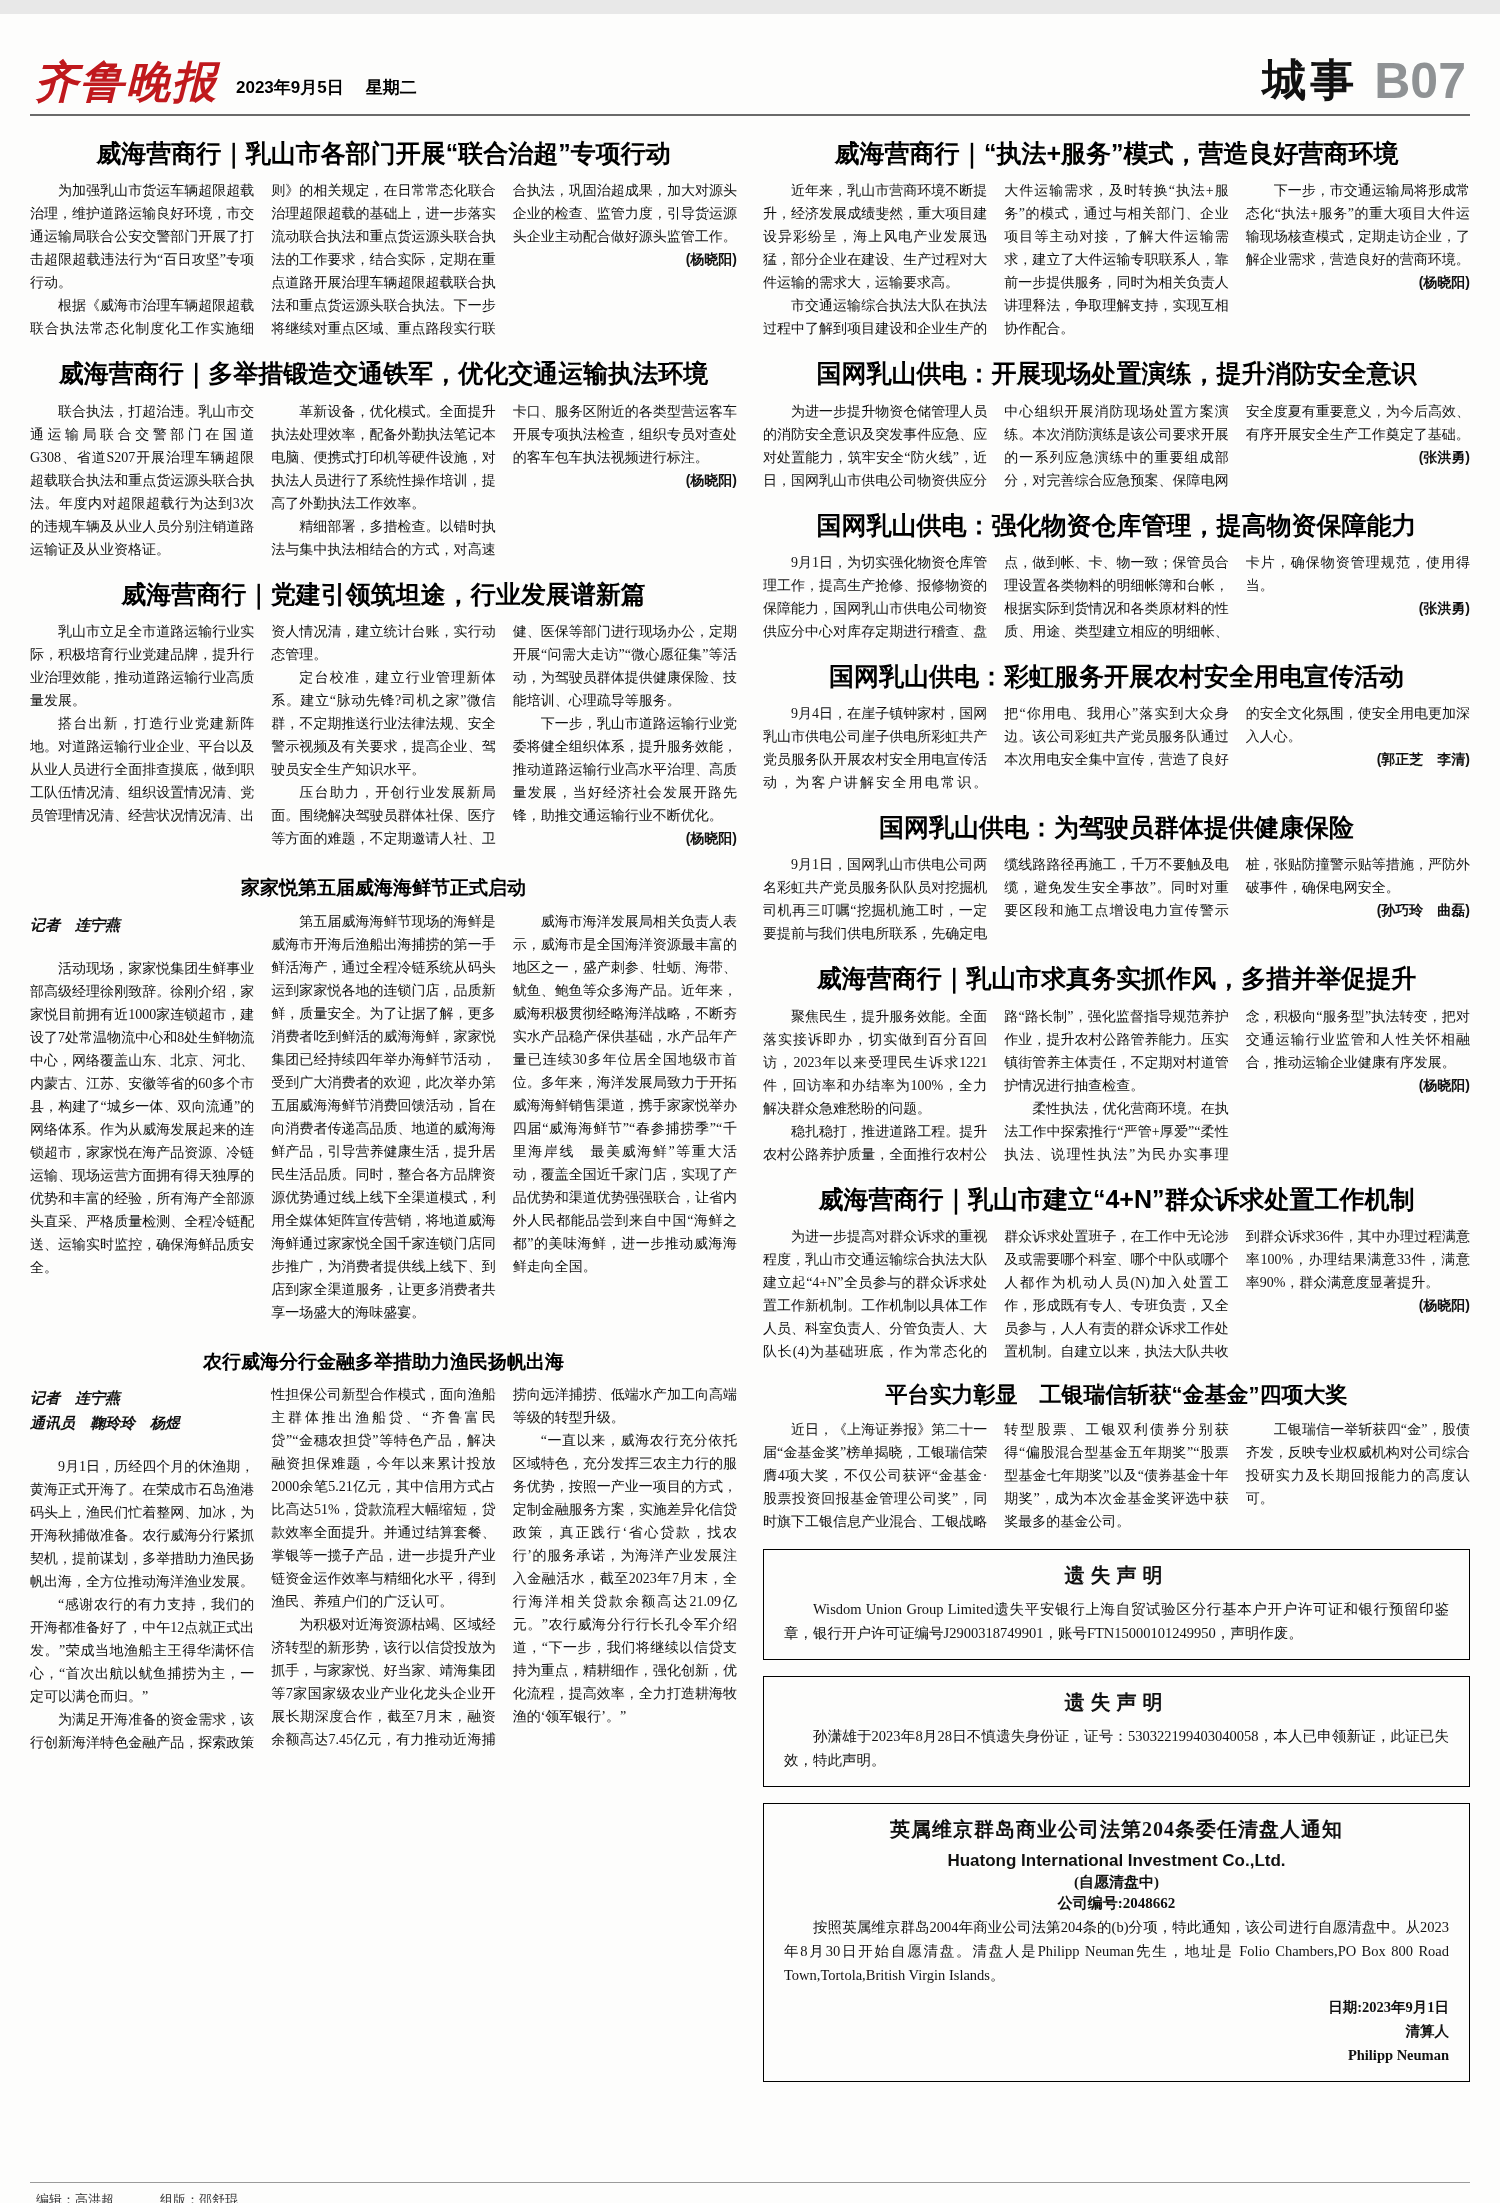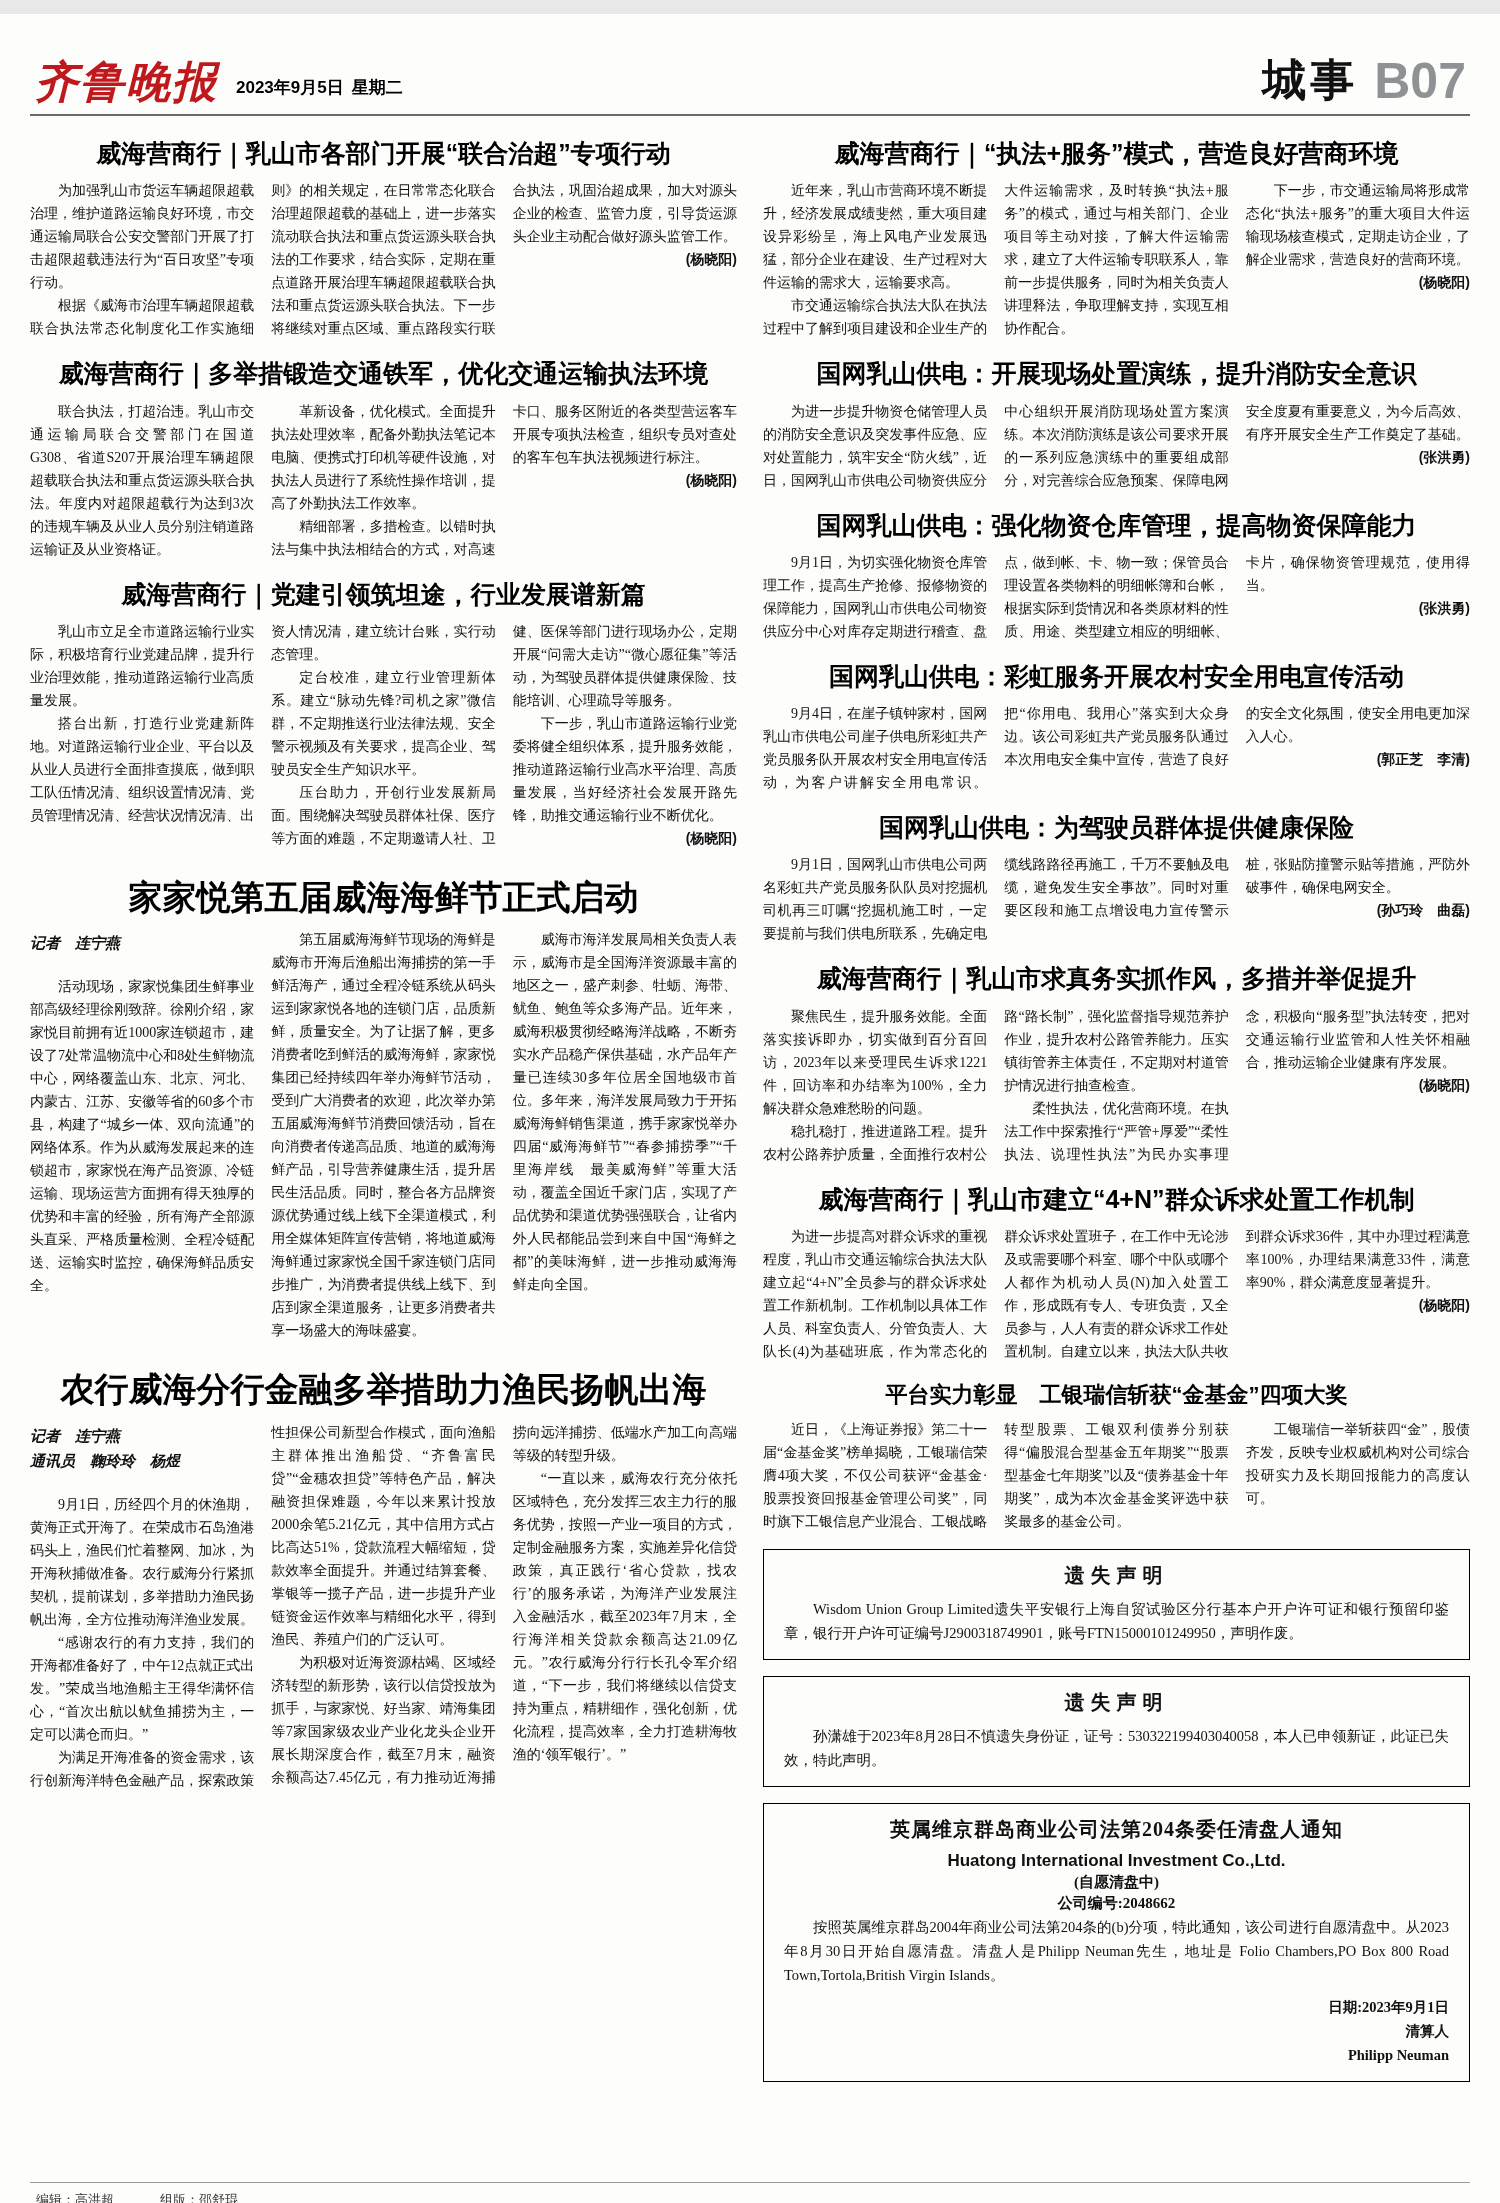--- a/index.html
+++ b/index.html
@@ -5,33 +5,33 @@
   html,body{margin:0;padding:0;background:#e8e8e8;}
   #page{width:1500px;height:2203px;background:#fdfdfc;color:#111;margin:14px auto;
         position:relative;overflow:hidden;box-sizing:border-box;padding:8px 30px;
         font-family:"Liberation Serif","DejaVu Serif",serif;}
   
   #masthead{display:flex;align-items:flex-end;height:94px;border-bottom:2px solid #6a6a6a;
             padding:14px 4px 12px;box-sizing:border-box;}
   .logo{font-family:"DejaVu Serif",serif;font-style:italic;font-weight:bold;
         color:#c0191d;font-size:44px;line-height:.9;letter-spacing:2px;}
   .dateblock{margin-left:18px;padding-bottom:3px;font-size:17px;font-weight:bold;
-             font-family:"Liberation Sans",sans-serif;display:flex;gap:8px;color:#000;}
+             font-family:"Liberation Sans",sans-serif;display:flex;gap:22px;color:#000;}
   .secblock{margin-left:auto;display:flex;align-items:flex-end;gap:16px;}
   .secname{font-size:44px;font-weight:900;line-height:.95;letter-spacing:4px;
            font-family:"Liberation Serif",serif;}
   .pageno{font-size:50px;line-height:.85;color:#8f9294;font-weight:bold;
           font-family:"Liberation Sans",sans-serif;}
   
   #main{display:flex;gap:26px;padding-top:4px;}
   .half{width:707px;flex:0 0 707px;}
   
   .art h2{font-family:"Liberation Sans","DejaVu Sans",sans-serif;font-weight:900;
           text-align:center;font-size:25px;line-height:1.25;margin:18px 6px 10px;color:#000;}
-  .art h2.big{font-size:34px;margin-top:26px;}
+  .art h2.big{font-size:19px;margin-top:26px;}
   .art h2.sm{font-size:22px;}
   .body{column-count:3;column-gap:17px;font-size:14px;line-height:23px;text-align:justify;}
   .body p{margin:0;text-indent:2em;}
   .body .byline{margin:2px 0 20px;font-style:italic;}
   .body .byline p{text-indent:0;font-weight:bold;font-family:"Liberation Sans",sans-serif;
                   font-size:15px;line-height:25px;}
   .body p.sign{text-indent:0;text-align:right;font-weight:bold;
                font-family:"Liberation Sans",sans-serif;}
   
   .notice{border:1px solid #000;margin-top:16px;padding:10px 20px 14px;box-sizing:border-box;}

